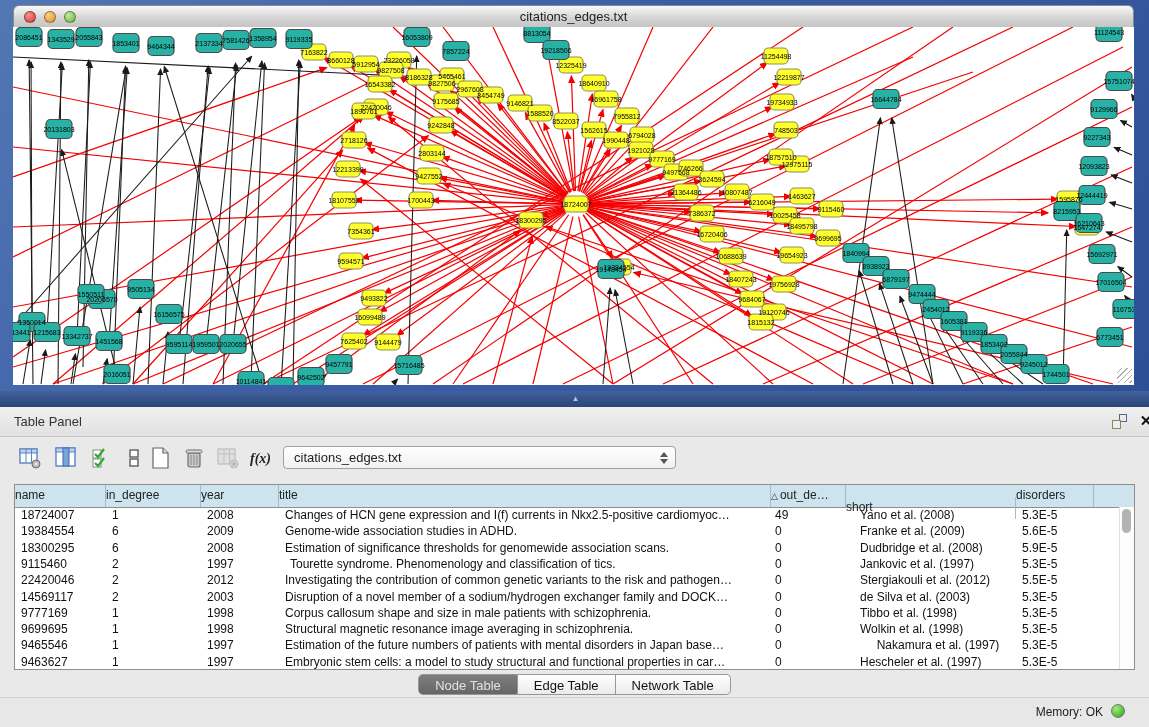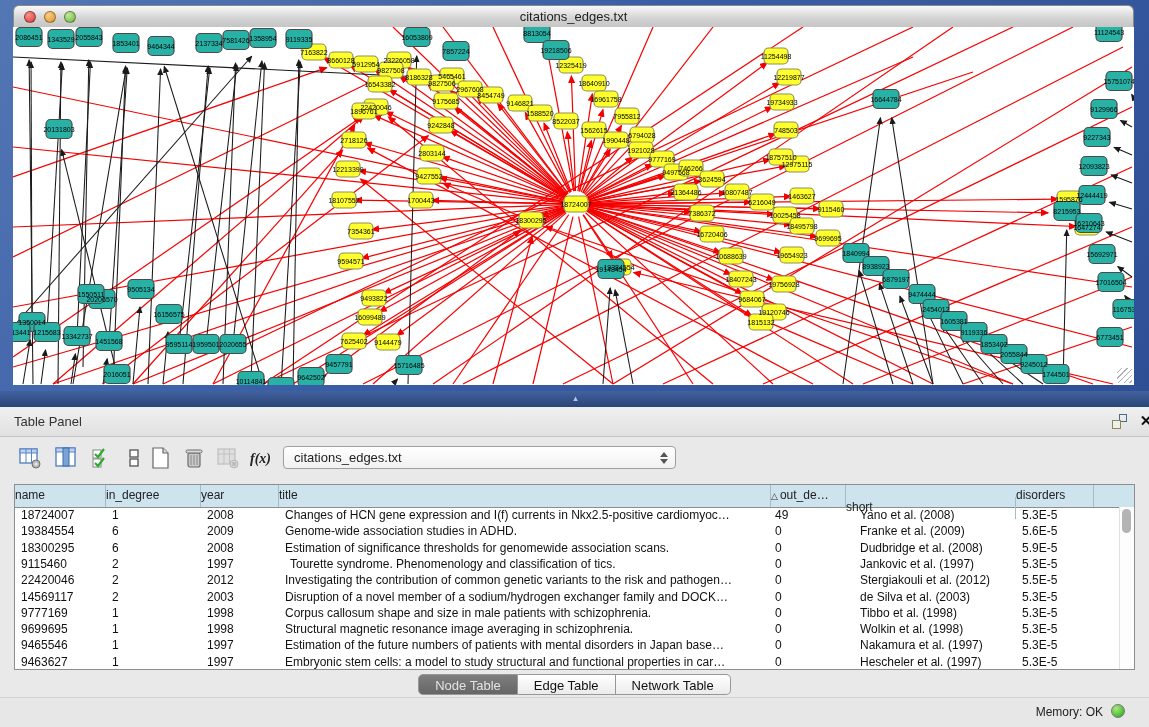--- a/index.html
+++ b/index.html
@@ -710,21 +710,21 @@
           <div class="tcell" style="left: 756px; width: 75px; padding-left: 4px;">0</div>
           <div class="tcell" style="left: 831px; width: 170px; padding-left: 14px;">Wolkin et al. (1998)</div>
           <div class="tcell" style="left: 1001px; width: 78px; padding-left: 6px;">5.3E-5</div>
         </div>
         <div class="trow" style="top: 130.4px;">
           <div class="tcell" style="left: 0px; width: 91px; padding-left: 6px;">9465546</div>
           <div class="tcell" style="left: 91px; width: 95px; padding-left: 6px;">1</div>
           <div class="tcell" style="left: 186px; width: 78px; padding-left: 6px;">1997</div>
           <div class="tcell" style="left: 264px; width: 492px; padding-left: 6px;">Estimation of the future numbers of patients with mental disorders in Japan base…</div>
           <div class="tcell" style="left: 756px; width: 75px; padding-left: 4px;">0</div>
-          <div class="tcell" style="left: 831px; width: 170px; padding-left: 14px;">Nakamura et al. (1997)</div>
+          <div class="tcell" style="left: 831px; width: 170px; padding-left: 14px; text-align: center;">Nakamura et al. (1997)</div>
           <div class="tcell" style="left: 1001px; width: 78px; padding-left: 6px;">5.3E-5</div>
         </div>
         <div class="trow" style="top: 146.7px;">
           <div class="tcell" style="left: 0px; width: 91px; padding-left: 6px;">9463627</div>
           <div class="tcell" style="left: 91px; width: 95px; padding-left: 6px;">1</div>
           <div class="tcell" style="left: 186px; width: 78px; padding-left: 6px;">1997</div>
           <div class="tcell" style="left: 264px; width: 492px; padding-left: 6px;">Embryonic stem cells: a model to study structural and functional properties in car…</div>
           <div class="tcell" style="left: 756px; width: 75px; padding-left: 4px;">0</div>
           <div class="tcell" style="left: 831px; width: 170px; padding-left: 14px;">Hescheler et al. (1997)</div>
           <div class="tcell" style="left: 1001px; width: 78px; padding-left: 6px;">5.3E-5</div>

